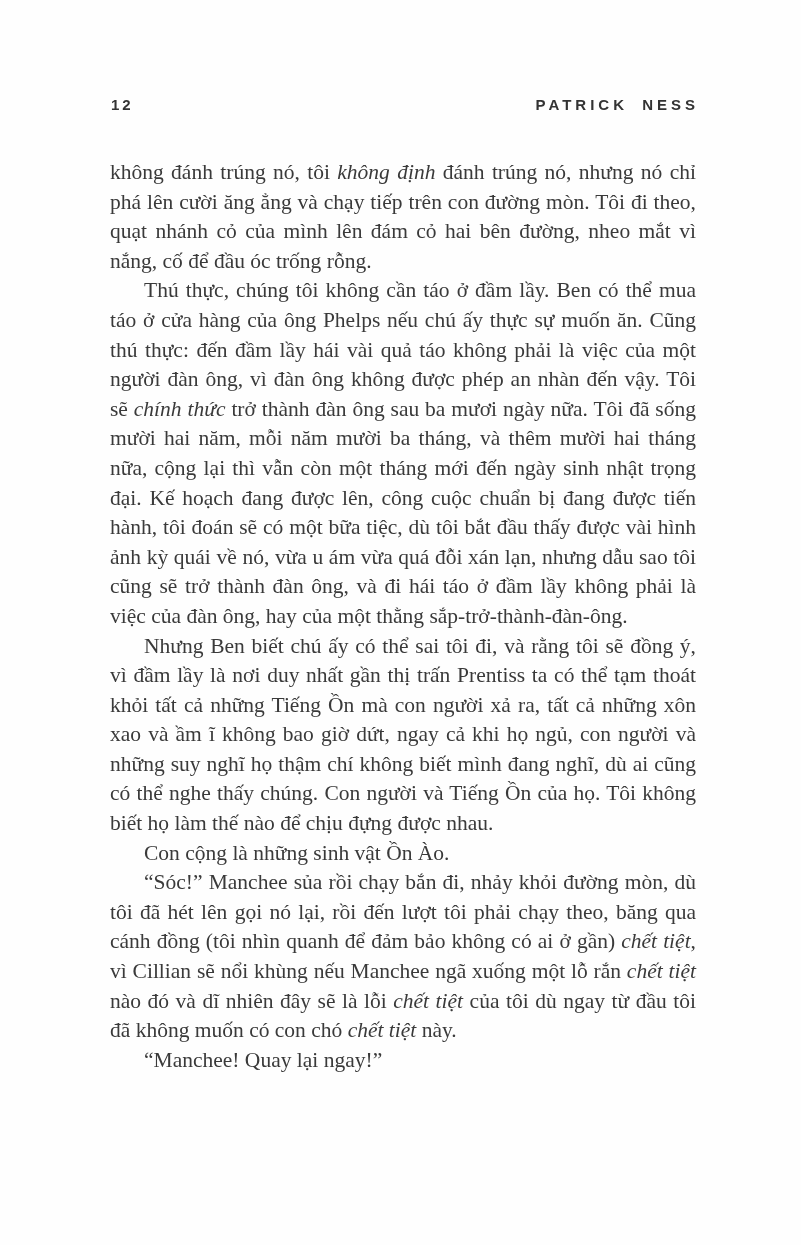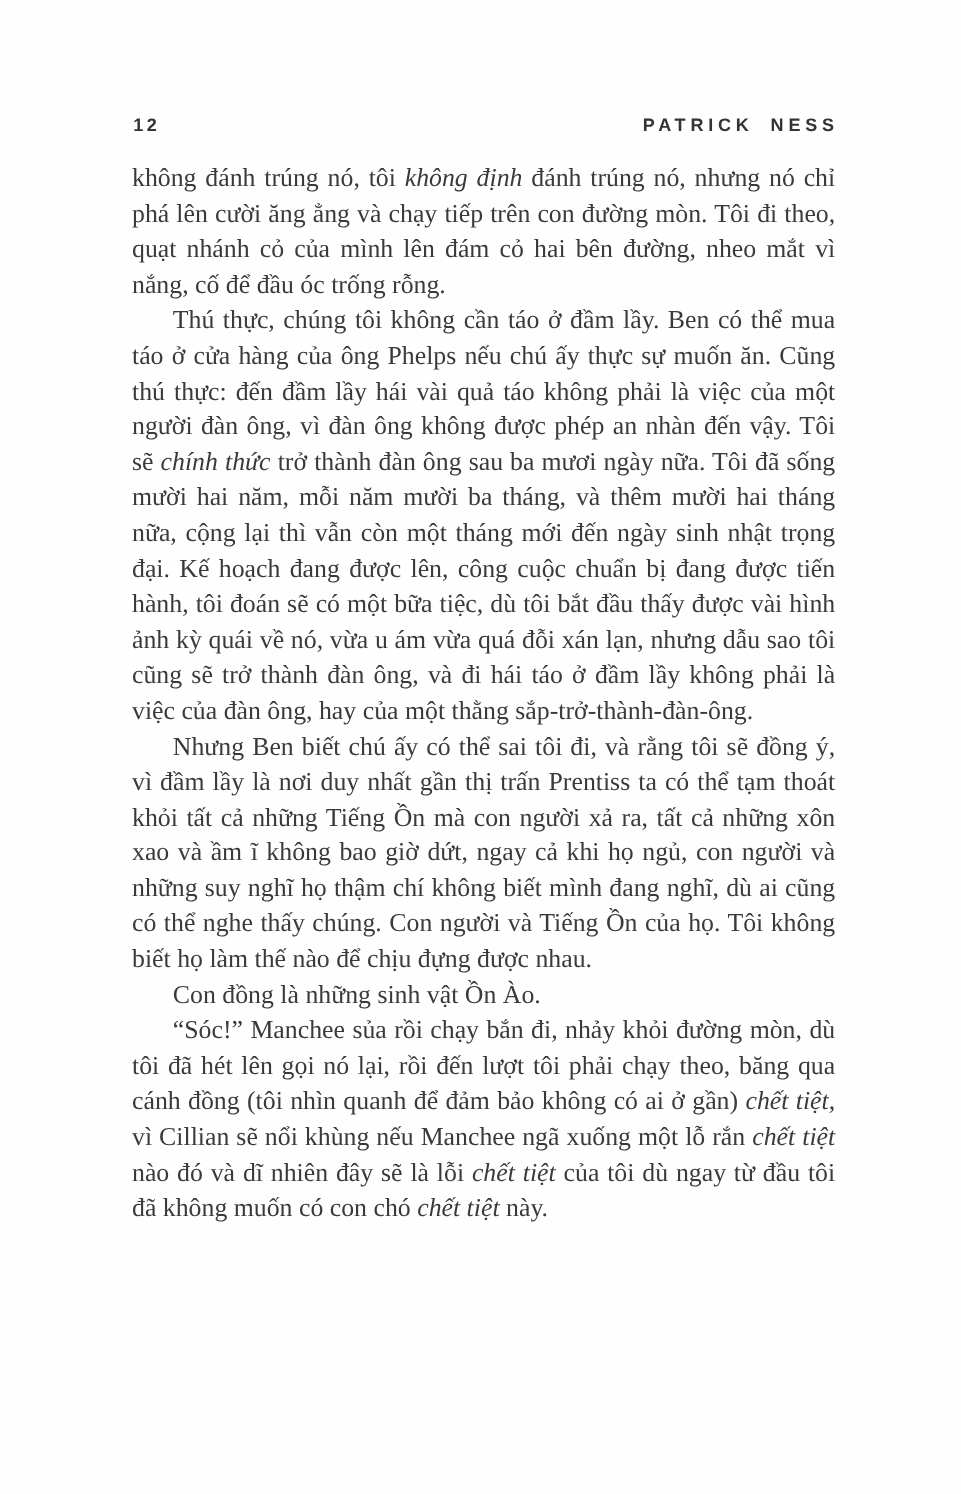--- a/index.html
+++ b/index.html
@@ -33,21 +33,21 @@
     letter-spacing: 3px;
   }
   .author {
     font-size: 15px;
     letter-spacing: 4px;
     word-spacing: 6px;
     text-align: center;
   }
   .page-body {
     position: absolute;
-    top: 134px;
+    top: 158px;
     left: 110px;
     width: 586px;
     font-size: 21.5px;
     line-height: 29.6px;
     text-align: justify;
   }
   p.para {
     margin: 0;
     padding: 0;
   }
@@ -64,16 +64,17 @@
 <div class="page">
   <header class="page-header">
     <span class="page-number">12</span>
     <span class="author">PATRICK NESS</span>
   </header>
 
   <main class="page-body">
       <p class="para"><span>không đánh trúng nó, tôi </span><em>không định</em><span> đánh trúng nó, nhưng nó chỉ phá lên cười ăng ẳng và chạy tiếp trên con đường mòn. Tôi đi theo, quạt nhánh cỏ của mình lên đám cỏ hai bên đường, nheo mắt vì nắng, cố để đầu óc trống rỗng.</span></p>
       <p class="para indent"><span>Thú thực, chúng tôi không cần táo ở đầm lầy. Ben có thể mua táo ở cửa hàng của ông Phelps nếu chú ấy thực sự muốn ăn. Cũng thú thực: đến đầm lầy hái vài quả táo không phải là việc của một người đàn ông, vì đàn ông không được phép an nhàn đến vậy. Tôi sẽ </span><em>chính thức</em><span> trở thành đàn ông sau ba mươi ngày nữa. Tôi đã sống mười hai năm, mỗi năm mười ba tháng, và thêm mười hai tháng nữa, cộng lại thì vẫn còn một tháng mới đến ngày sinh nhật trọng đại. Kế hoạch đang được lên, công cuộc chuẩn bị đang được tiến hành, tôi đoán sẽ có một bữa tiệc, dù tôi bắt đầu thấy được vài hình ảnh kỳ quái về nó, vừa u ám vừa quá đỗi xán lạn, nhưng dẫu sao tôi cũng sẽ trở thành đàn ông, và đi hái táo ở đầm lầy không phải là việc của đàn ông, hay của một thằng sắp-trở-thành-đàn-ông.</span></p>
       <p class="para indent"><span>Nhưng Ben biết chú ấy có thể sai tôi đi, và rằng tôi sẽ đồng ý, vì đầm lầy là nơi duy nhất gần thị trấn Prentiss ta có thể tạm thoát khỏi tất cả những Tiếng Ồn mà con người xả ra, tất cả những xôn xao và ầm ĩ không bao giờ dứt, ngay cả khi họ ngủ, con người và những suy nghĩ họ thậm chí không biết mình đang nghĩ, dù ai cũng có thể nghe thấy chúng. Con người và Tiếng Ồn của họ. Tôi không biết họ làm thế nào để chịu đựng được nhau.</span></p>
-      <p class="para indent"><span>Con đồng là những sinh vật Ồn Ào.</span></p>
+      <p class="para indent"><span>Con cộng là những sinh vật Ồn Ào.</span></p>
       <p class="para indent"><span>“Sóc!” Manchee sủa rồi chạy bắn đi, nhảy khỏi đường mòn, dù tôi đã hét lên gọi nó lại, rồi đến lượt tôi phải chạy theo, băng qua cánh đồng (tôi nhìn quanh để đảm bảo không có ai ở gần) </span><em>chết tiệt</em><span>, vì Cillian sẽ nổi khùng nếu Manchee ngã xuống một lỗ rắn </span><em>chết tiệt</em><span> nào đó và dĩ nhiên đây sẽ là lỗi </span><em>chết tiệt</em><span> của tôi dù ngay từ đầu tôi đã không muốn có con chó </span><em>chết tiệt</em><span> này.</span></p>
+      <p class="para indent"><span>“Manchee! Quay lại ngay!”</span></p>
     </main>
 </div>
 
 </body></html>

